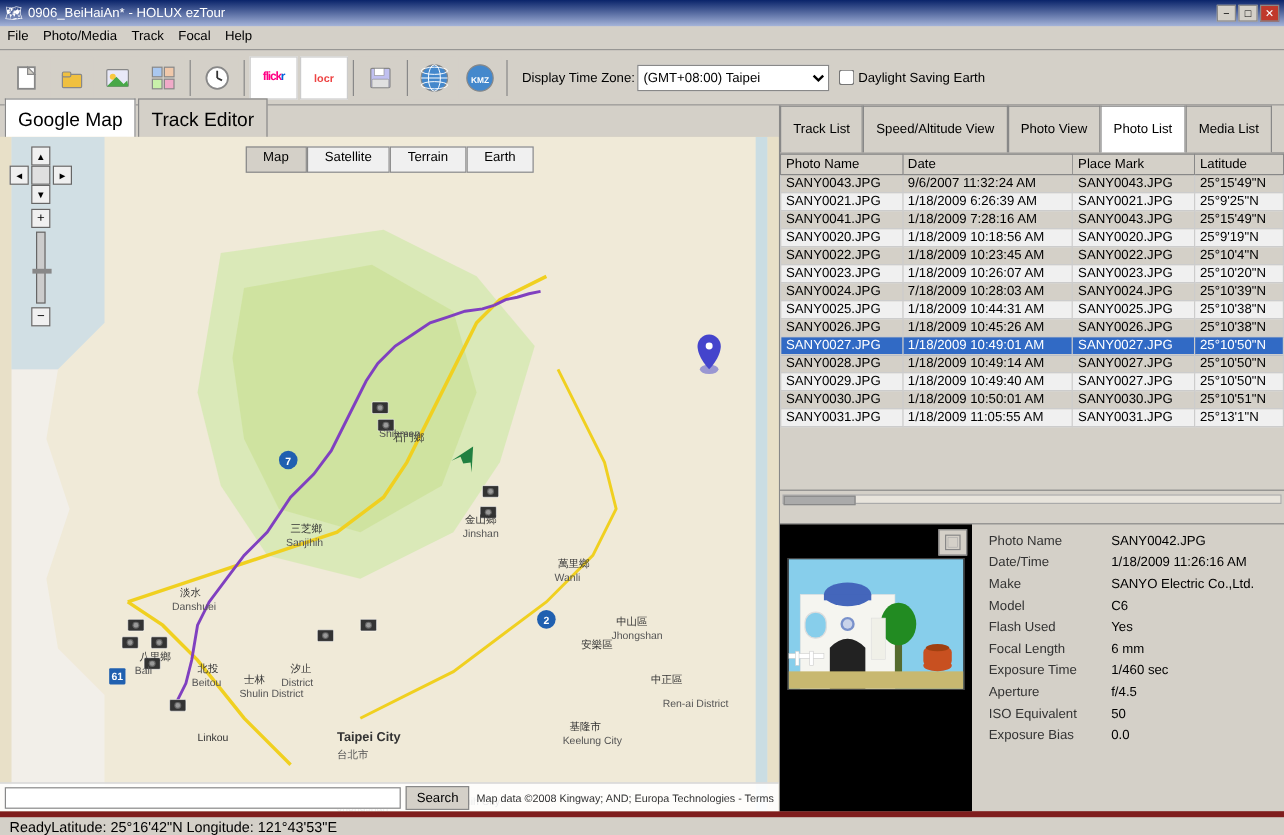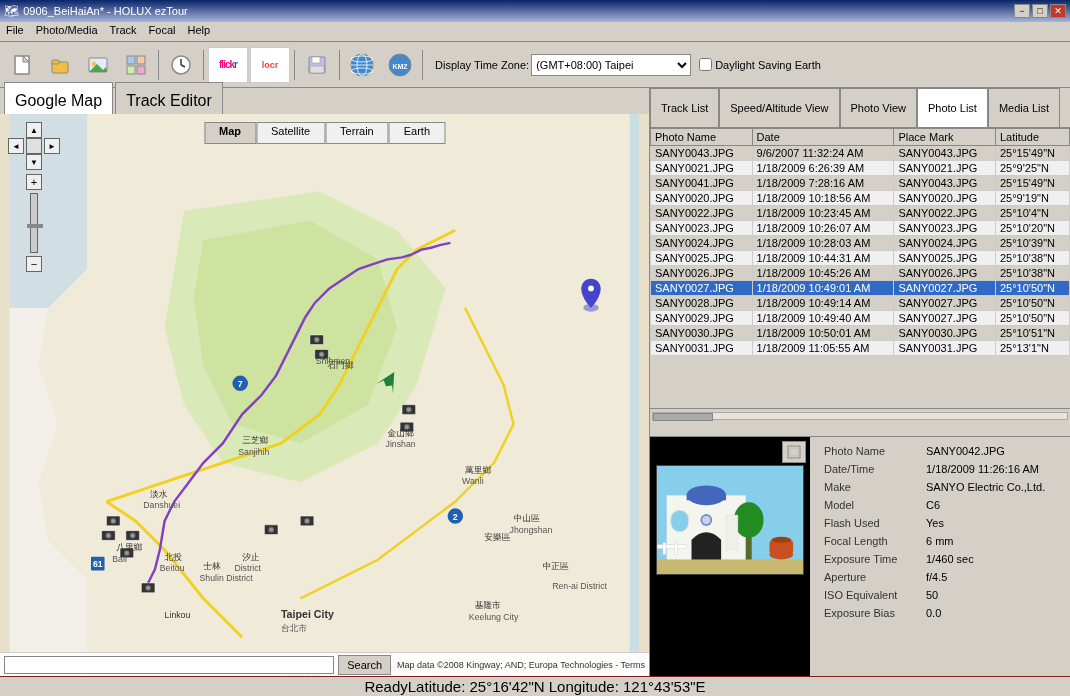--- a/index.html
+++ b/index.html
@@ -29,21 +29,21 @@
     
     #map-panel { flex: 1; display: flex; flex-direction: column; border-right: 1px solid #888; }
     #map-tabs { background: #d4d0c8; display: flex; align-items: center; padding: 2px 4px; gap: 2px; height: 26px; }
     .map-tab { padding: 18px 10px; border: 1px solid #888; background: #d4d0c8; cursor: pointer; font-size: 16px; height: 30px; display: flex; align-items: center; }
     .map-tab.active { background: white; border-bottom: 1px solid white; }
     #map-container { flex: 1; position: relative; overflow: hidden; background: #e8e0c8; }
     
     
     #map-view-btns { position: absolute; top: 8px; left: 50%; transform: translateX(-50%); display: flex; gap: 0; z-index: 10; }
     .map-view-btn { padding: 2px 14px; border: 1px solid #888; background: #f0f0f0; cursor: pointer; font-size: 11px; height: 22px; }
-    .map-view-btn.active { background: #d4d0c8; font-weight: bold; }
+    .map-view-btn.active { background: #d4d0c8; font-weight: normal; }
     
     
     #nav-controls { position: absolute; top: 8px; left: 8px; z-index: 10; }
     .nav-arrow-box { width: 52px; }
     .nav-row { display: flex; justify-content: center; }
     .nav-btn { width: 16px; height: 16px; background: #f0f0f0; border: 1px solid #666; cursor: pointer; font-size: 8px; display: flex; align-items: center; justify-content: center; }
     .zoom-controls { margin-top: 4px; display: flex; flex-direction: column; align-items: center; gap: 1px; }
     .zoom-btn { width: 16px; height: 16px; background: #f0f0f0; border: 1px solid #666; cursor: pointer; font-size: 11px; display: flex; align-items: center; justify-content: center; }
     .zoom-slider { width: 8px; height: 60px; background: #ccc; border: 1px solid #666; margin: 2px 0; position: relative; }
     .zoom-handle { width: 16px; height: 4px; background: #888; position: absolute; left: -4px; top: 30px; }
@@ -81,21 +81,21 @@
     #photo-preview-img { width: 148px; height: 110px; background: #1a1a1a; border: 1px solid #444; display: flex; align-items: center; justify-content: center; overflow: hidden; }
     #photo-preview-toolbar { display: flex; justify-content: flex-end; width: 100%; margin-bottom: 2px; }
     .preview-btn { width: 24px; height: 22px; background: #d4d0c8; border: 1px solid #888; cursor: pointer; font-size: 11px; display: flex; align-items: center; justify-content: center; }
     
     #photo-meta { flex: 1; padding: 4px 8px; overflow: auto; }
     #photo-meta table { width: 100%; font-size: 11px; }
     #photo-meta td { padding: 2px 4px; }
     #photo-meta td:first-child { color: #333; font-weight: normal; width: 100px; }
     
     
-    #status-bar { background: #d4d0c8; height: 20px; display: flex; align-items: center; padding: 0 8px; border-top: 1px solid #7f1d1d; font-size: 15px; justify-content: center; }
+    #status-bar { background: #d4d0c8; height: 20px; display: flex; align-items: center; padding: 0 8px; border-top: 5px solid #7f1d1d; font-size: 12px; justify-content: flex-start; }
     
     
     .service-icon { width: 40px; height: 36px; display: flex; align-items: center; justify-content: center; font-size: 10px; font-weight: bold; border: 1px solid #ccc; background: white; cursor: pointer; }
   </style>
 </head>
 <body>
 
 <div id="title-bar">
   <div id="title-bar-left">
     <span style="font-size:12px;">🗺</span>
@@ -422,21 +422,21 @@
                 <td>25°10'4"N</td>
               </tr>
               <tr>
                 <td>SANY0023.JPG</td>
                 <td>1/18/2009 10:26:07 AM</td>
                 <td>SANY0023.JPG</td>
                 <td>25°10'20"N</td>
               </tr>
               <tr>
                 <td>SANY0024.JPG</td>
-                <td>1/18/2009 10:28:03 AM</td>
+                <td>7/18/2009 10:28:03 AM</td>
                 <td>SANY0024.JPG</td>
                 <td>25°10'39"N</td>
               </tr>
               <tr>
                 <td>SANY0025.JPG</td>
                 <td>1/18/2009 10:44:31 AM</td>
                 <td>SANY0025.JPG</td>
                 <td>25°10'38"N</td>
               </tr>
               <tr>

